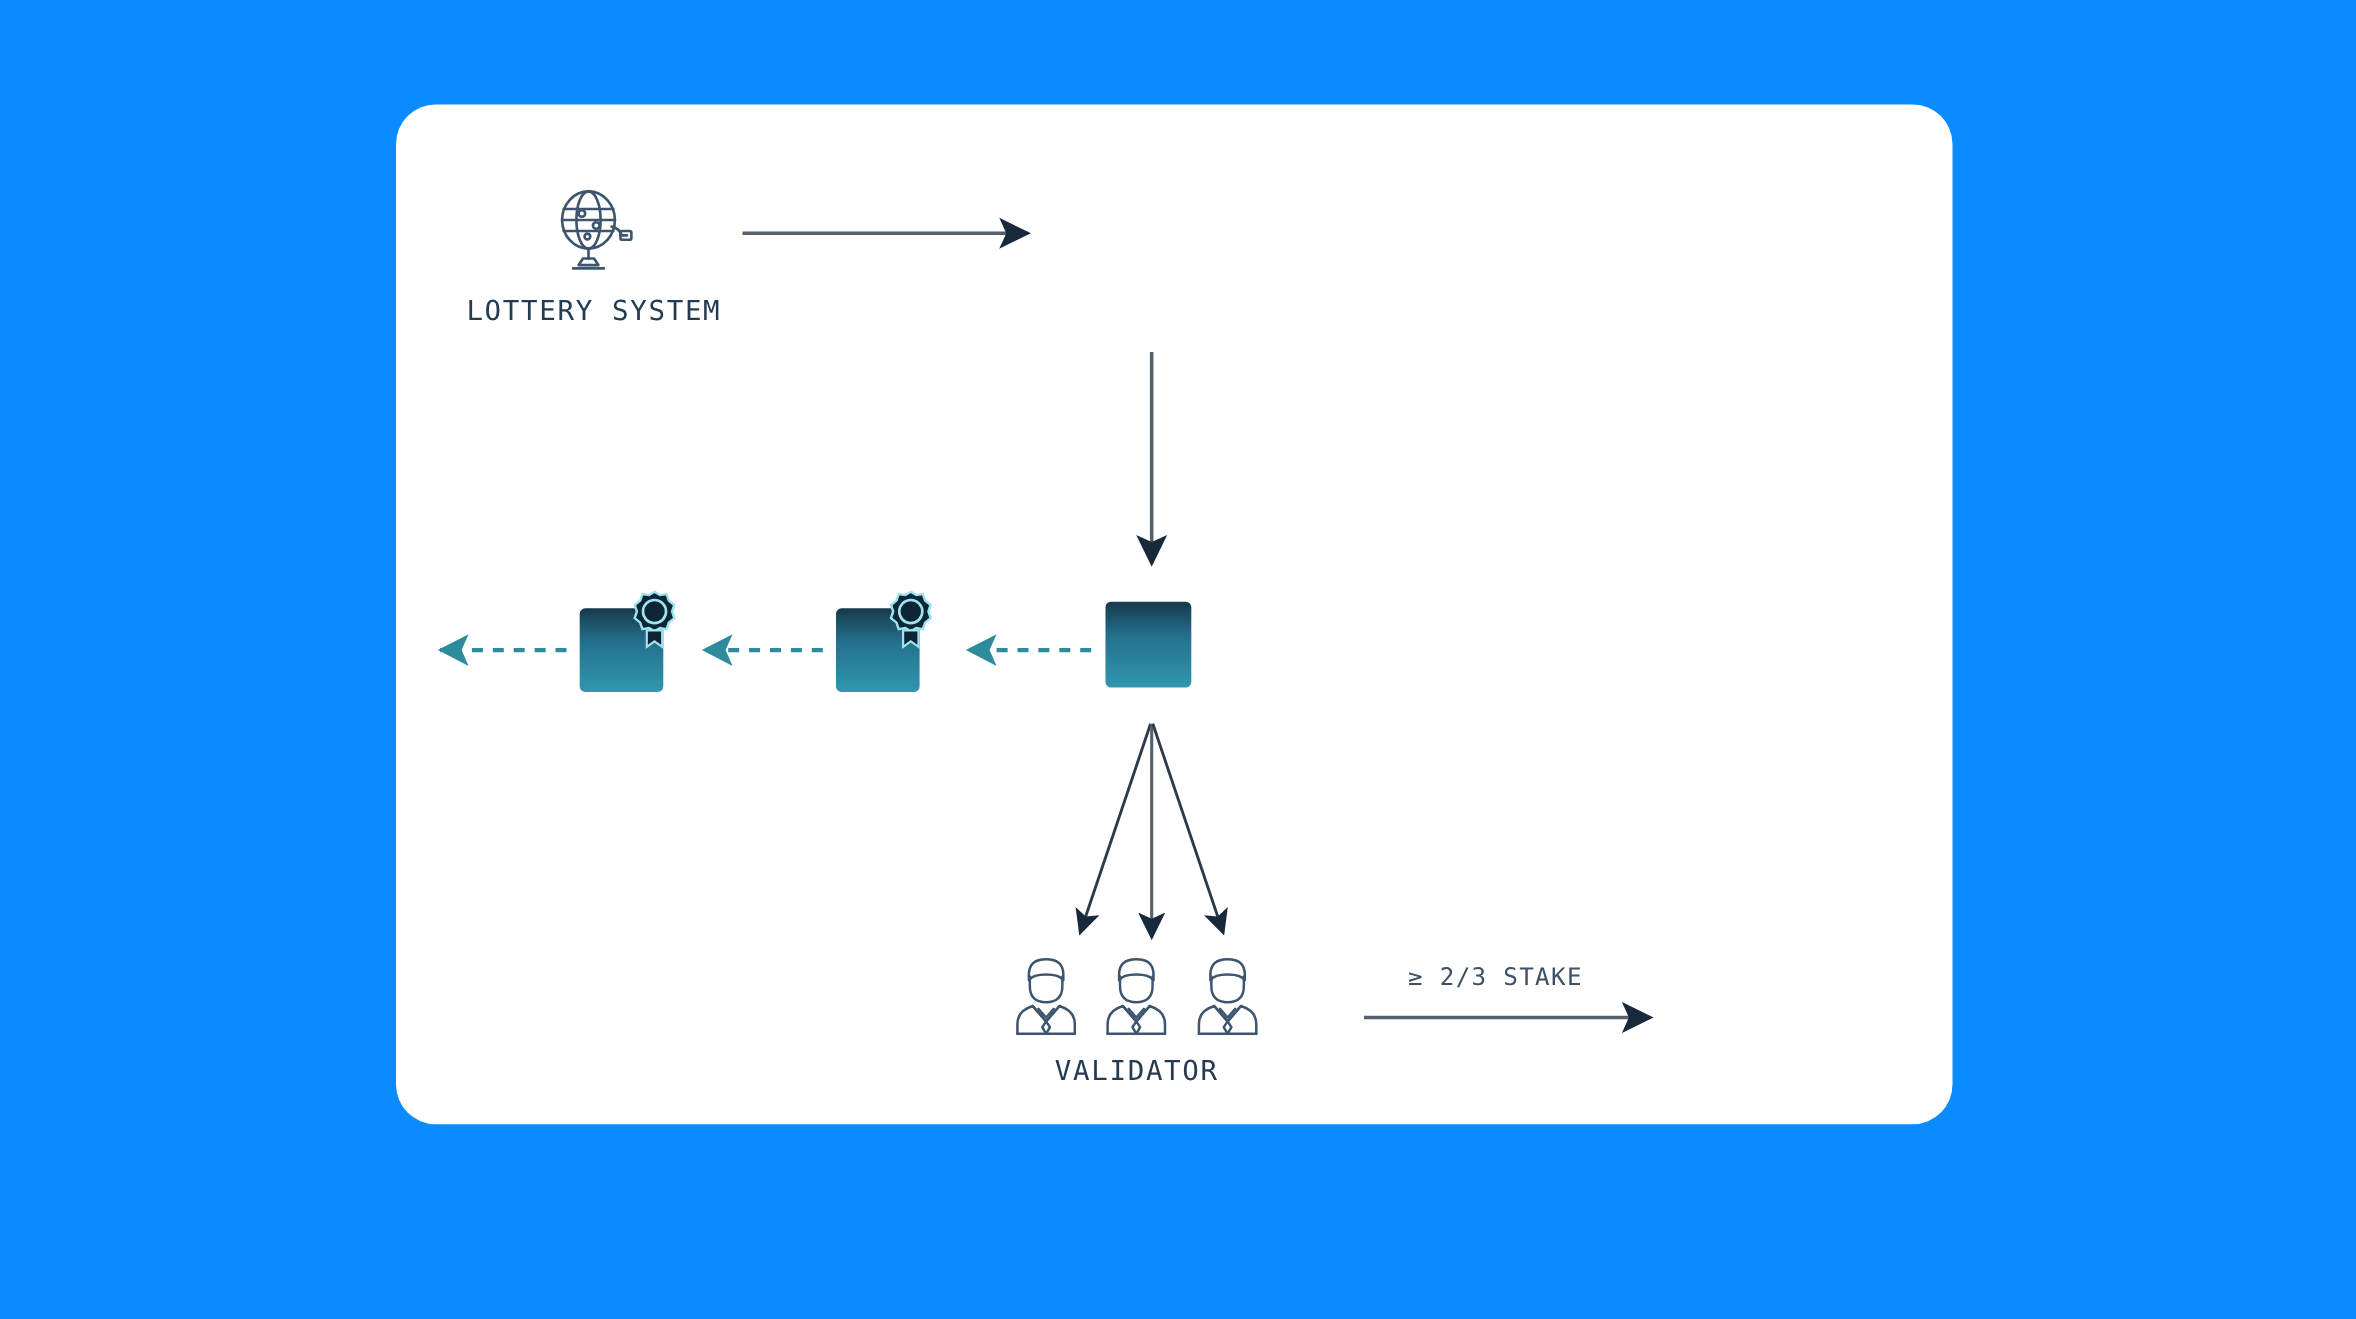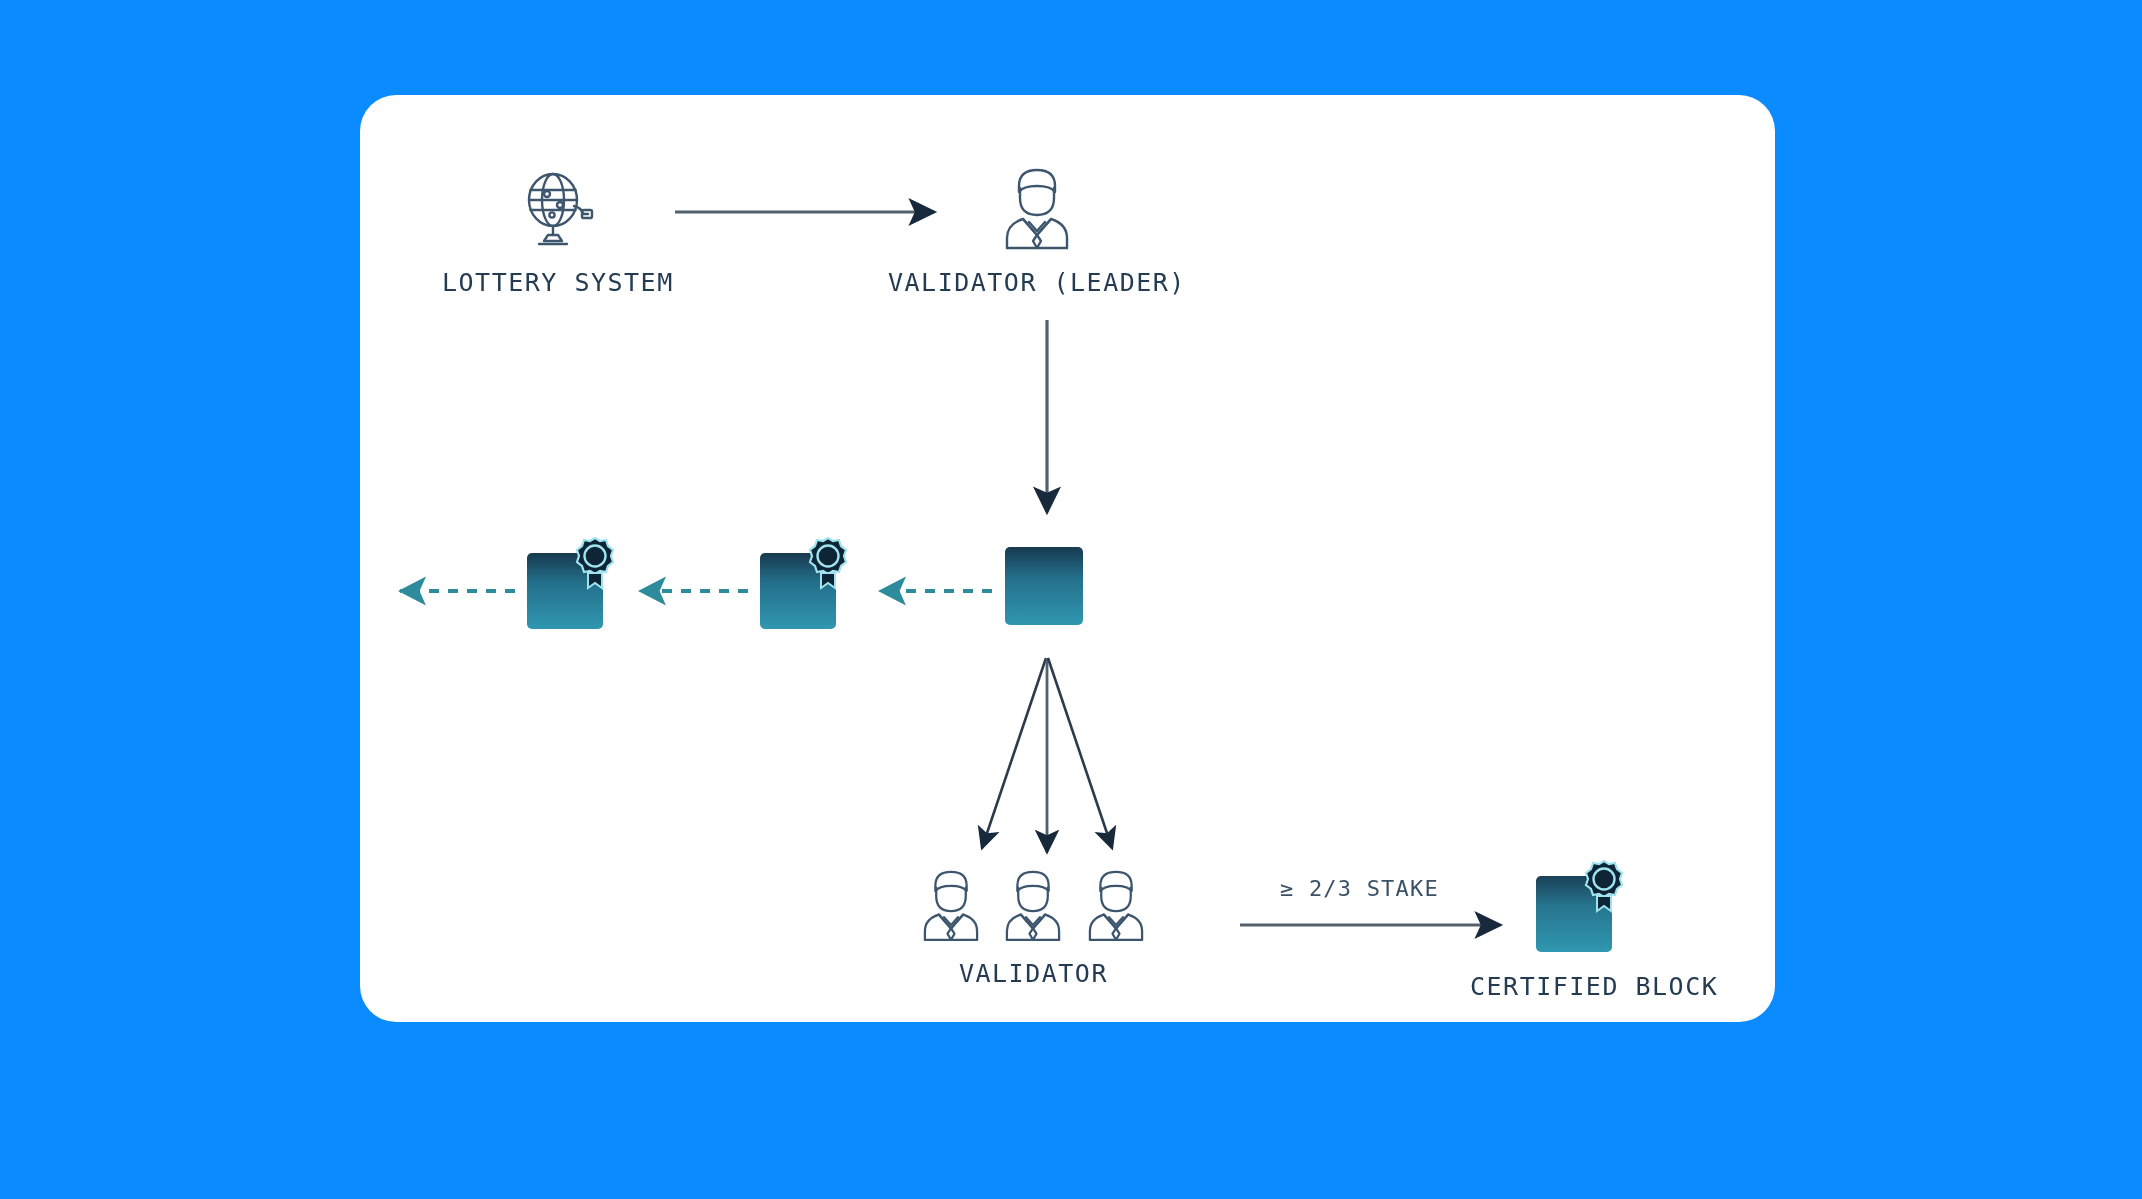--- a/index.html
+++ b/index.html
@@ -46,21 +46,21 @@
   .node .caption {
     margin-top: 14px;
     font-family: "DejaVu Sans Mono", "Liberation Mono", monospace;
     font-size: 25px;
     letter-spacing: 1.5px;
     color: #243b52;
     white-space: nowrap;
   }
 
   
-  #node-lottery      { left: 442px; top: 168px; }
+  #node-lottery      { left: 424px; top: 168px; }
   #node-leader       { left: 888px; top: 162px; }
   #node-validators   { left: 912px; top: 865px; }
   #node-certified    { left: 1470px; top: 858px; }
 
   .validators-row {
     display: flex;
     align-items: flex-end;
     gap: 0px;
   }
 
@@ -180,39 +180,20 @@
         <rect x="67" y="42" width="10" height="8" rx="1.6"></rect>
 
         <path d="M38 58 v9"></path>
         <path d="M29 73 l4 -6 h10 l4 6 z"></path>
         <path d="M24 76 H52"></path>
       </svg>
     </span>
     <span class="caption">LOTTERY SYSTEM</span>
   </div>
 
-  <div class="node" id="node-leader">
-    <span class="glyph">
-      <svg width="84" height="92" viewBox="0 0 84 92" xmlns="http://www.w3.org/2000/svg" fill="none" stroke="#3d566e" stroke-width="2.4" stroke-linecap="round" stroke-linejoin="round">
-
-        <path d="M24 24 q0 -16 18 -16 q18 0 18 16 v6 q-4 -6 -18 -6 q-14 0 -18 6 z"></path>
-
-        <path d="M25 26 v10 q0 17 17 17 q17 0 17 -17 v-10"></path>
-
-        <path d="M12 86 v-10 q0 -14 16 -19 l14 16 l14 -16 q16 5 16 19 v10"></path>
-
-        <path d="M28 57 l14 16 l14 -16"></path>
-        <path d="M34 60 l8 9 l8 -9"></path>
-
-        <path d="M42 73 l-4 6 l4 7 l4 -7 z"></path>
-        <path d="M12 86 H72"></path>
-      </svg>
-    </span>
-    <span class="caption">VALIDATOR (LEADER)</span>
-  </div>
 
   <div class="block-node" id="block-1">
     <svg width="120" height="112" viewBox="0 0 120 112" xmlns="http://www.w3.org/2000/svg">
       <g>
         <rect x="2" y="18" width="76" height="76" rx="5" fill="url(#blockGradA)"></rect>
       </g>
       <defs>
         <linearGradient id="blockGradA" x1="0" y1="0" x2="0" y2="1">
           <stop offset="0%" stop-color="#17394d"></stop>
           <stop offset="40%" stop-color="#24708c"></stop>
@@ -286,41 +267,20 @@
         <path d="M12 86 v-10 q0 -14 16 -19 l14 16 l14 -16 q16 5 16 19 v10"></path>
         <path d="M28 57 l14 16 l14 -16"></path>
         <path d="M34 60 l8 9 l8 -9"></path>
         <path d="M42 73 l-4 6 l4 7 l4 -7 z"></path>
         <path d="M12 86 H72"></path>
       </svg>
     </span>
     <span class="caption">VALIDATOR</span>
   </div>
 
-  <div class="node" id="node-certified">
-    <span class="glyph">
-      <svg width="120" height="100" viewBox="0 0 120 100" xmlns="http://www.w3.org/2000/svg">
-        <rect x="2" y="18" width="76" height="76" rx="5" fill="url(#blockGradD)"></rect>
-        <defs>
-          <linearGradient id="blockGradD" x1="0" y1="0" x2="0" y2="1">
-            <stop offset="0%" stop-color="#1a4156"></stop>
-            <stop offset="40%" stop-color="#27758f"></stop>
-            <stop offset="100%" stop-color="#3097b0"></stop>
-          </linearGradient>
-        </defs>
-        <g transform="translate(44,0)">
-          <path d="M26 3 l5 3 l6 -1 l2 6 l5 4 l-2 6 l2 6 l-5 4 l-2 6 l-6 -1 l-5 3 l-5 -3 l-6 1 l-2 -6 l-5 -4 l2 -6 l-2 -6 l5 -4 l2 -6 l6 1 z" fill="#0e2536" stroke="#9fe3ef" stroke-width="2.2"></path>
-          <circle cx="26" cy="21" r="10.5" fill="none" stroke="#9fe3ef" stroke-width="2.4"></circle>
-          <circle cx="26" cy="21" r="7" fill="#0e2536"></circle>
-          <path d="M19 38 h14 v15 l-7 -5 l-7 5 z" fill="#0e2536" stroke="#9fe3ef" stroke-width="2"></path>
-        </g>
-      </svg>
-    </span>
-    <span class="caption">CERTIFIED BLOCK</span>
-  </div>
 
   <div id="footer">
     
 
     
   </div>
 
 </div>
 
 </body></html>

